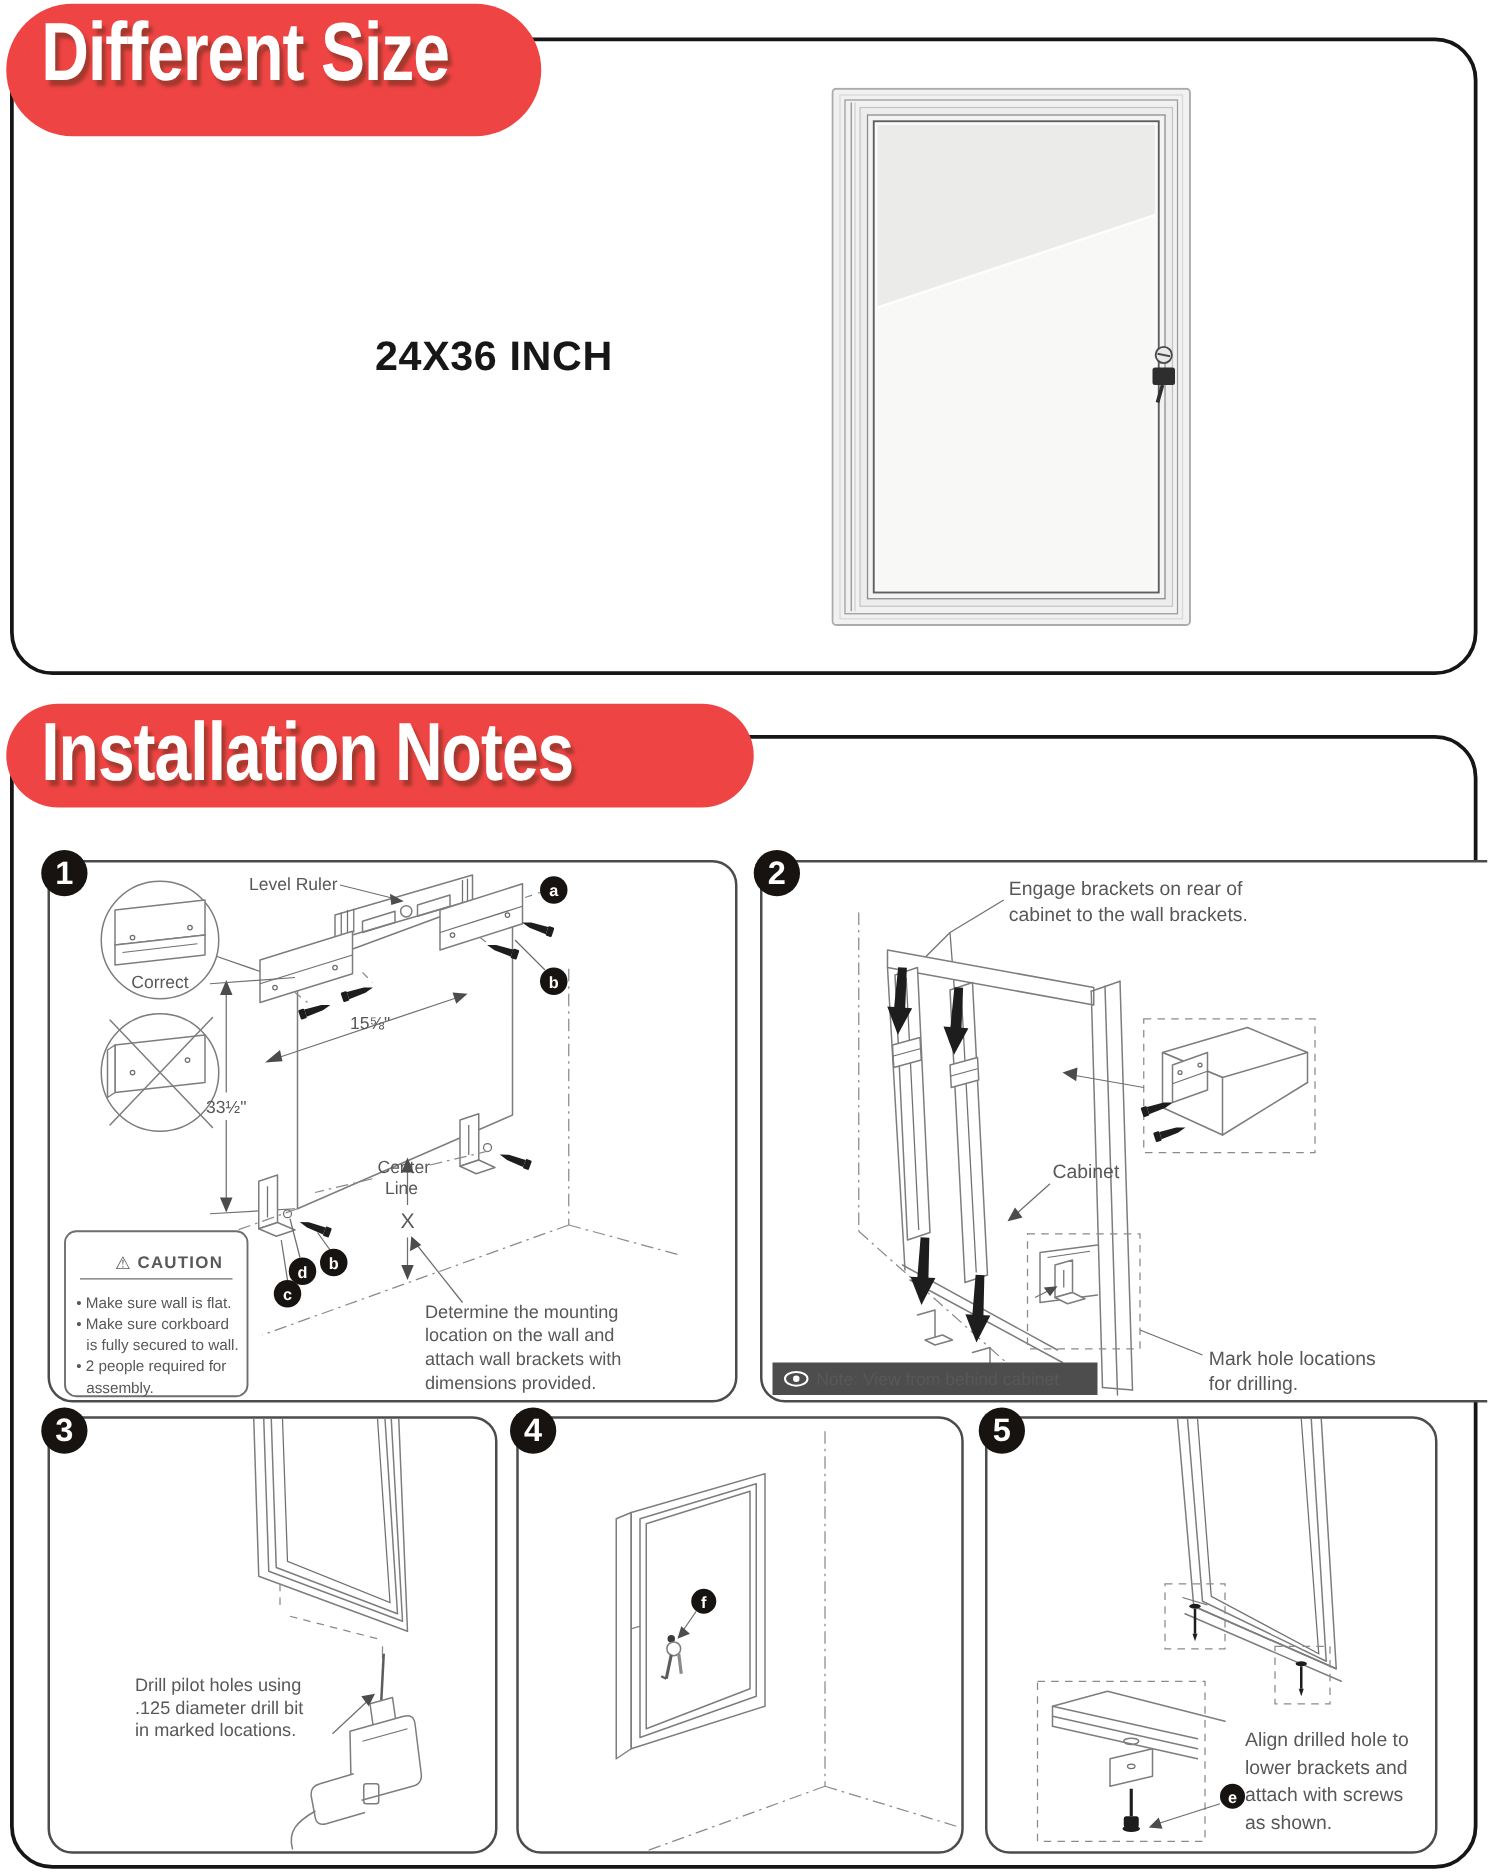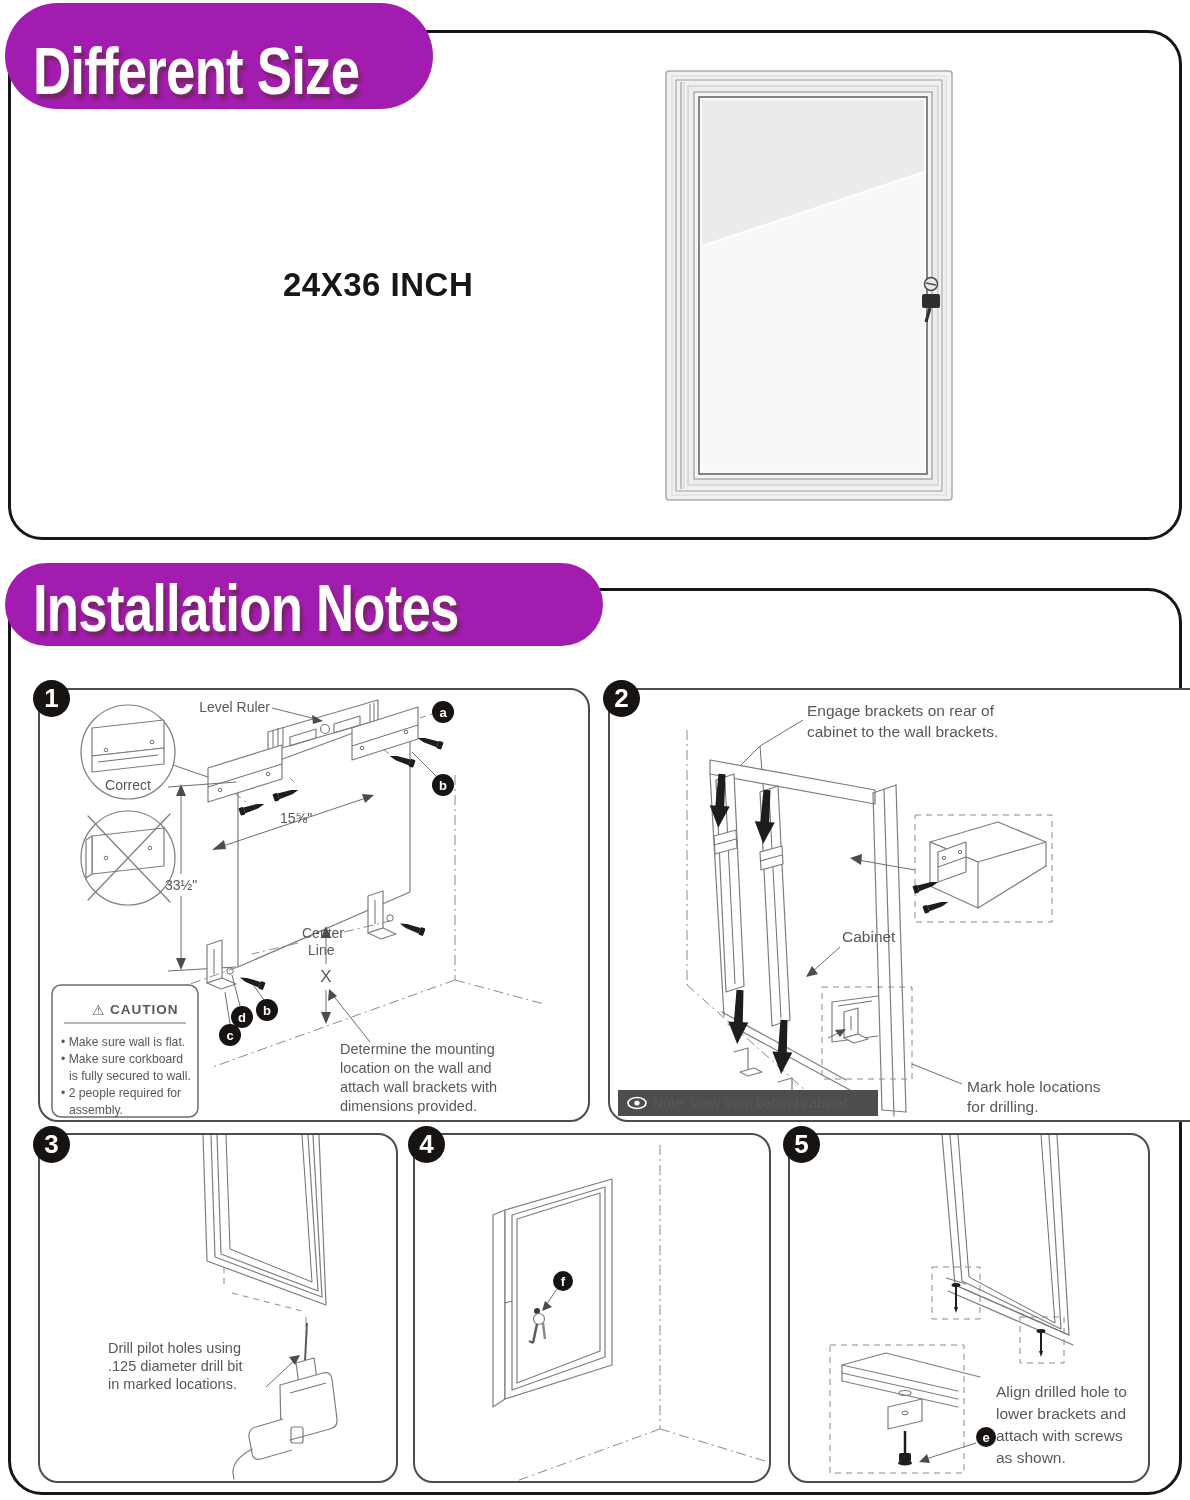--- a/index.html
+++ b/index.html
@@ -1,27 +1,27 @@
 <!DOCTYPE html>
 <html><head>
 <meta charset="utf-8">
 <style>
   html,body{margin:0;padding:0;background:#fff;}
   body{font-family:"Liberation Sans",sans-serif;}
   .canvas{position:relative;width:1190px;height:1500px;background:#fff;overflow:hidden;}
   .frame{position:absolute;border:3px solid #161616;border-radius:34px;background:#fff;}
   .frame1{left:8px;top:30px;width:1168px;height:504px;}
   .frame2{left:8px;top:588px;width:1168px;height:901px;}
-  .pill{position:absolute;background:#a21caf;border-radius:56px;display:flex;align-items:flex-end;padding:0 28px;box-sizing:border-box;}
+  .pill{position:absolute;background:#ef4444;border-radius:56px;display:flex;align-items:flex-start;padding:0 28px;box-sizing:border-box;}
   .pill1{left:5px;top:3px;width:428px;height:106px;}
   .pill2{left:5px;top:563px;width:598px;height:83px;}
   .pill .txt{color:#fff;font-weight:bold;font-size:66px;letter-spacing:-1px;white-space:nowrap;
     transform:scaleX(.8);transform-origin:left center;
     text-shadow:4px 5px 3px rgba(70,45,20,.45);}
-  .size-label{position:absolute;left:283px;top:266px;font-size:33px;font-weight:bold;color:#171717;letter-spacing:.5px;}
+  .size-label{position:absolute;left:300px;top:266px;font-size:33px;font-weight:bold;color:#171717;letter-spacing:.5px;}
   .panel{position:absolute;border:2px solid #4c4c4c;border-radius:20px;background:#fff;box-sizing:border-box;}
   .p1{left:38px;top:688px;width:552px;height:434px;}
   .p2{left:608px;top:688px;width:632px;height:434px;}
   .p3{left:38px;top:1133px;width:360px;height:350px;}
   .p4{left:413px;top:1133px;width:358px;height:350px;}
   .p5{left:788px;top:1133px;width:362px;height:350px;}
   .badge{position:absolute;width:37px;height:37px;border-radius:50%;background:#171310;color:#fff;
     display:flex;align-items:center;justify-content:center;font-size:26px;font-weight:bold;z-index:5;}
   .b1{left:33px;top:680px;} .b2{left:603px;top:680px;}
   .b3{left:33px;top:1126px;} .b4{left:408px;top:1126px;} .b5{left:783px;top:1126px;}

